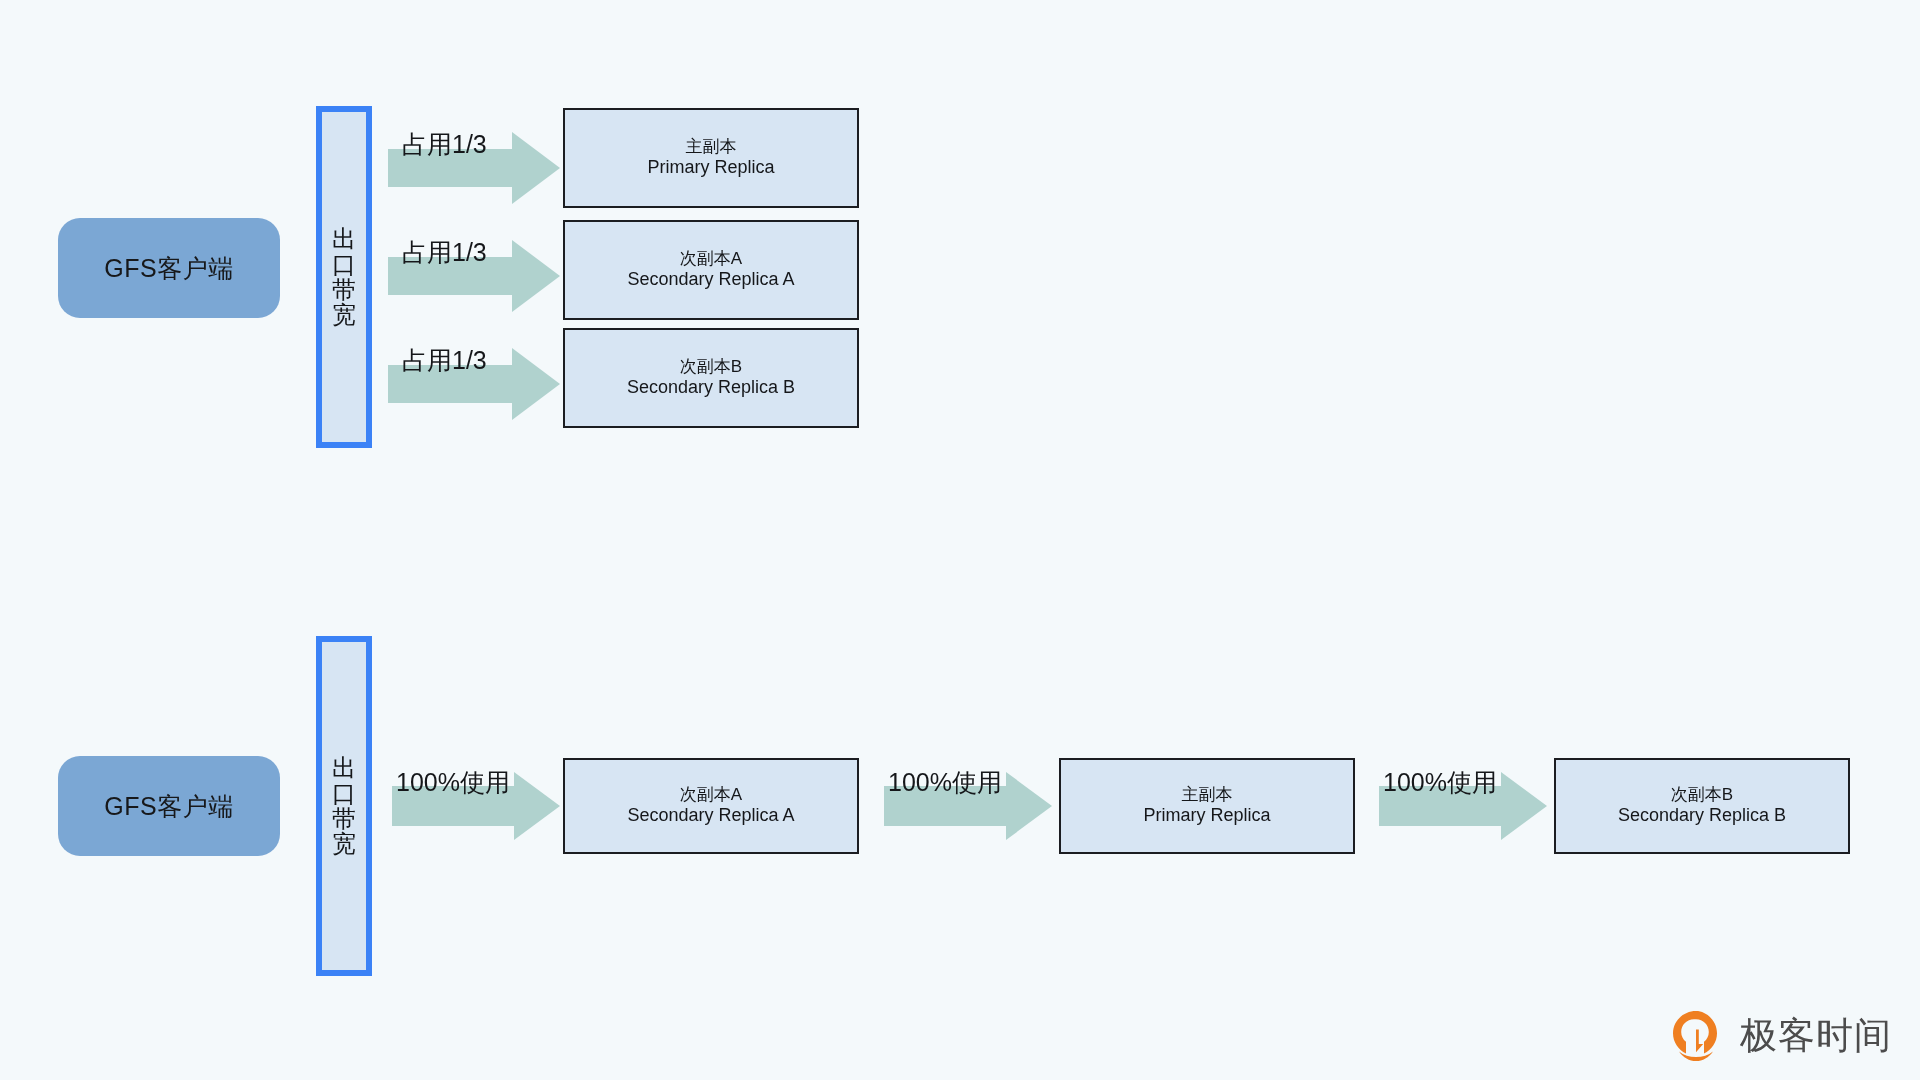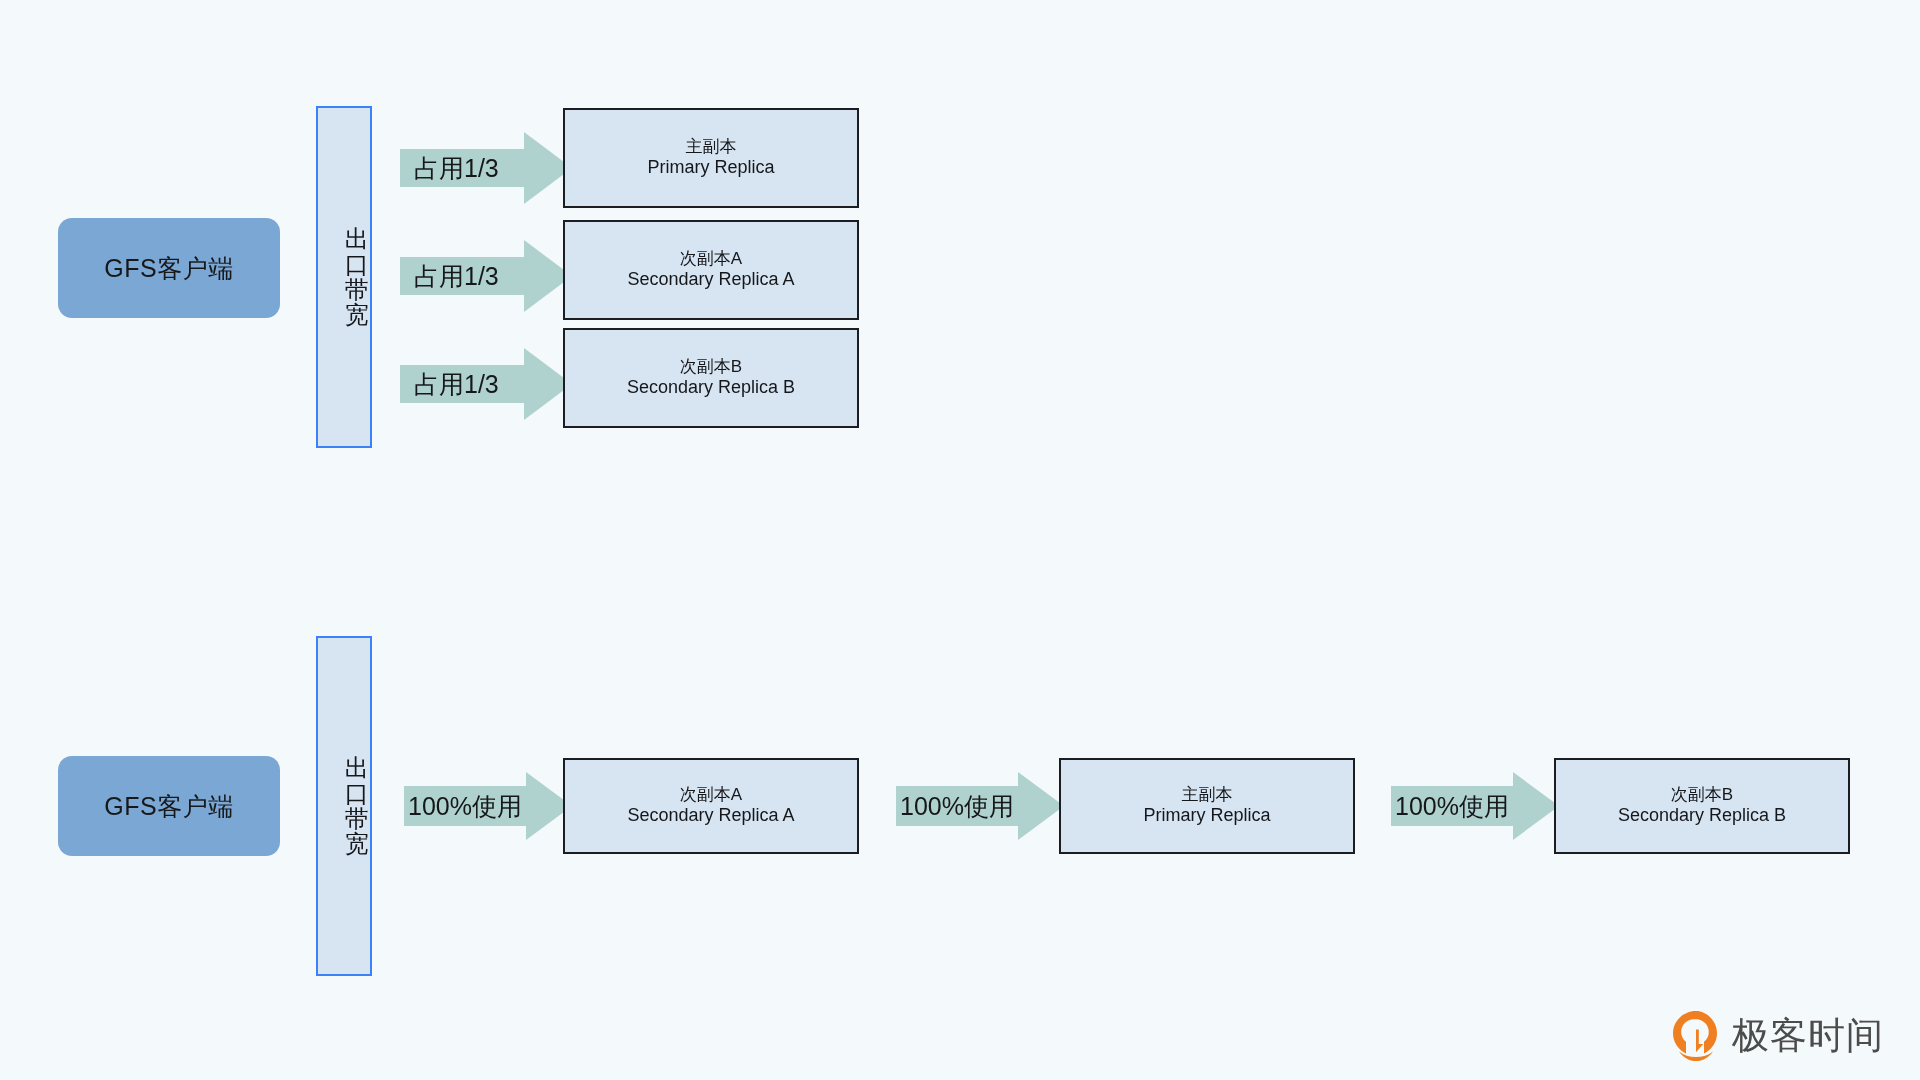--- a/index.html
+++ b/index.html
@@ -8,34 +8,34 @@
     background: #f4f9fb;
     font-family: "Liberation Sans", "DejaVu Sans", sans-serif;
     overflow: hidden;
   }
   #canvas { position: relative; width: 1920px; height: 1080px; }
 
   
   .client-box {
     position: absolute;
     background: #7ba7d4;
-    border-radius: 14px;
+    border-radius: 22px;
     display: flex; align-items: center; justify-content: center;
     color: #17181a;
     font-size: 25px;
     letter-spacing: .5px;
     white-space: nowrap;
   }
 
   
   .bw-bar {
     position: absolute;
     background: #d7e5f3;
-    border: 2px solid #3b82f6;
-    display: flex; align-items: center; justify-content: flex-end;
+    border: 6px solid #3b82f6;
+    display: flex; align-items: center; justify-content: center;
   }
   .bw-bar .bw-label {
     font-size: 24px;
     line-height: 1.06;
     color: #15171a;
     text-align: center;
     width: 1.1em;
     word-break: break-all;
   }
 
@@ -48,21 +48,21 @@
     align-items: center; justify-content: center;
     color: #15171a;
     white-space: nowrap;
   }
   .replica-box .cn { font-size: 17px; line-height: 1.18; }
   .replica-box .en { font-size: 18px; line-height: 1.18; }
 
   
   .arrow {
     position: absolute;
-    display: flex; align-items: center; margin-left: 12px;
+    display: flex; 
   }
   .arrow .shaft {
     position: absolute; left: 0; top: 50%;
     transform: translateY(-50%);
     background: #b0d2ce;
   }
   .arrow .head {
     position: absolute; top: 50%;
     transform: translateY(-50%);
     width: 0; height: 0;
@@ -71,21 +71,21 @@
   }
   .arrow .arrow-label {
     position: relative; z-index: 2;
     font-size: 25px;
     color: #15171a;
     white-space: nowrap;
     line-height: 1;
   }
 
   
-  .logo { position: absolute; display: flex; align-items: center; gap: 12px; }
+  .logo { position: absolute; display: flex; align-items: center; gap: 20px; }
   .logo-mark { position: relative; width: 48px; height: 52px; }
   .logo-text { font-size: 37px; color: #4c4c4c; letter-spacing: 1px; white-space: nowrap; }
 </style>
 </head>
 <body>
 
 <div id="canvas">
 
   <div class="client-box" style="left:58px; top:218px; width:222px; height:100px;">
     <span>GFS客户端</span>

